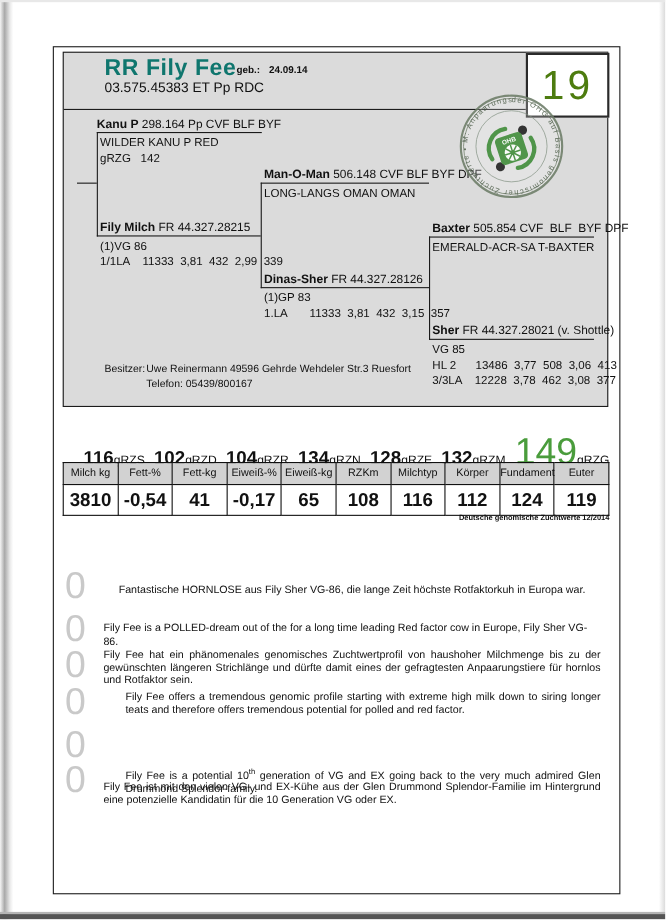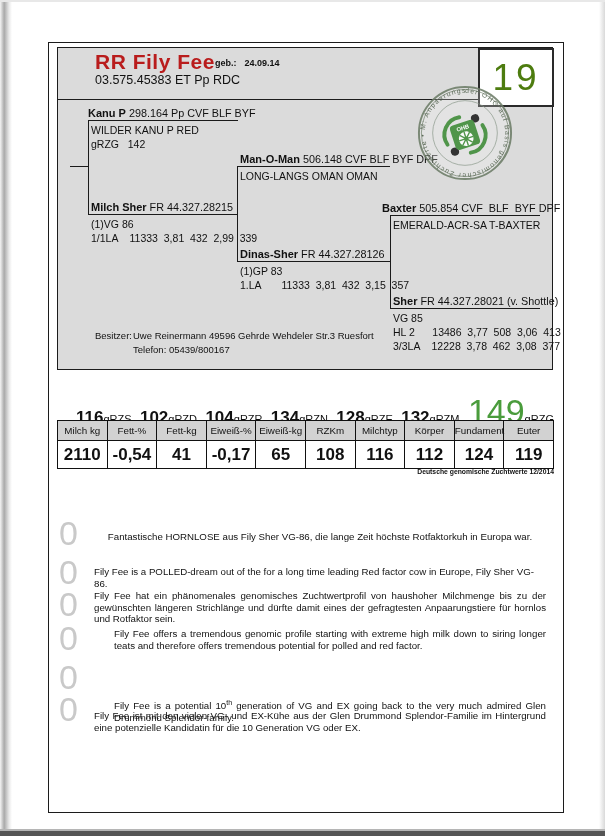--- a/index.html
+++ b/index.html
@@ -14,21 +14,21 @@
     background:linear-gradient(to left,#d9d9d9,#fff);z-index:10;}
   .edge-top{position:absolute;left:0;top:0;width:100%;height:2px;background:#e8e8e8;z-index:10;}
 
   .box-outer{position:absolute;left:48px;top:42px;width:514px;height:769px;
     border:1.8px solid #1c1c1c;background:#fff;}
   .box-gray{position:absolute;left:57px;top:47px;width:494px;height:321px;
     border:1.5px solid #1c1c1c;background:#dbdbdb;z-index:1;}
   .sep{position:absolute;left:58px;top:99px;width:492px;border-top:1.6px solid #1c1c1c;z-index:1;}
 
   .title{position:absolute;left:95px;top:50px;font-size:21px;font-weight:bold;
-    color:#b91c1c;letter-spacing:.5px;z-index:2;}
+    color:#0f766e;letter-spacing:.5px;z-index:2;}
   .geb{position:absolute;left:215px;top:58px;font-size:9px;font-weight:bold;z-index:2;text-align:right;}
   .geb .v{margin-left:8px;}
   .animal-id{position:absolute;left:95px;top:73px;font-size:12.5px;z-index:2;}
 
   .numbox{position:absolute;left:478px;top:48px;width:72px;height:55px;background:#fff;
     border:2.4px solid #2a2a2a;z-index:3;display:flex;align-items:center;justify-content:center;}
   .numbox span{font-size:37px;color:#4d7c0f;letter-spacing:3px;text-align:right;}
 
   .stamp{position:absolute;left:416px;top:84px;width:98px;height:98px;z-index:4;opacity:.88;}
 
@@ -117,35 +117,35 @@
   <div class="ped-v" style="left:88px;top:120px;height:95px;"></div>
   <div class="ped-u" style="left:70px;top:166px;width:18px;"></div>
   <div class="ped-v" style="left:237px;top:166px;height:96px;"></div>
   <div class="ped-v" style="left:390px;top:215px;height:94px;"></div>
 
   <div class="ped-name" style="left:88px;top:107px;"><b>Kanu P</b><span> 298.164 Pp CVF BLF BYF</span></div>
   <div class="ped-u" style="left:88px;top:120px;width:150px;"></div>
   <div class="ped-line" style="left:91px;top:124px;">WILDER KANU P RED</div>
   <div class="ped-line" style="left:91px;top:138px;">gRZG   142</div>
 
-  <div class="ped-name" style="left:91px;top:201px;"><b>Milch Sher</b><span> FR 44.327.28215</span></div>
+  <div class="ped-name" style="left:91px;top:201px;"><b>Fily Milch</b><span> FR 44.327.28215</span></div>
   <div class="ped-u" style="left:88px;top:214px;width:149px;"></div>
   <div class="ped-line" style="left:91px;top:218px;">(1)VG 86</div>
   <div class="ped-line" style="left:91px;top:232px;">1/1LA    11333  3,81  432  2,99  339</div>
 
   <div class="ped-name" style="left:240px;top:153px;"><b>Man-O-Man</b><span> 506.148 CVF BLF BYF DPF</span></div>
   <div class="ped-u" style="left:237px;top:166px;width:153px;"></div>
   <div class="ped-line" style="left:240px;top:170px;">LONG-LANGS OMAN OMAN</div>
 
   <div class="ped-name" style="left:240px;top:248px;"><b>Dinas-Sher</b><span> FR 44.327.28126</span></div>
   <div class="ped-u" style="left:237px;top:261px;width:153px;"></div>
   <div class="ped-line" style="left:240px;top:265px;">(1)GP 83</div>
   <div class="ped-line" style="left:240px;top:279px;">1.LA       11333  3,81  432  3,15  357</div>
 
-  <div class="ped-name" style="left:382px;top:202px;"><b>Baxter</b><span> 505.854 CVF  BLF  BYF DPF</span></div>
+  <div class="ped-name" style="left:393px;top:202px;"><b>Baxter</b><span> 505.854 CVF  BLF  BYF DPF</span></div>
   <div class="ped-u" style="left:390px;top:215px;width:150px;"></div>
   <div class="ped-line" style="left:393px;top:219px;">EMERALD-ACR-SA T-BAXTER</div>
 
   <div class="ped-name" style="left:393px;top:295px;"><b>Sher</b><span> FR 44.327.28021 (v. Shottle)</span></div>
   <div class="ped-u" style="left:390px;top:308px;width:150px;"></div>
   <div class="ped-line" style="left:393px;top:312px;">VG 85</div>
   <div class="ped-line" style="left:393px;top:326px;">HL 2      13486  3,77  508  3,06  413</div>
   <div class="ped-line" style="left:393px;top:340px;">3/3LA    12228  3,78  462  3,08  377</div>
 
   <div class="owner-label">Besitzer:</div>
@@ -170,21 +170,21 @@
       <th>Fett-kg</th>
       <th>Eiweiß-%</th>
       <th>Eiweiß-kg</th>
       <th>RZKm</th>
       <th>Milchtyp</th>
       <th>Körper</th>
       <th>Fundament</th>
       <th>Euter</th>
     </tr>
     <tr>
-      <td>2110</td>
+      <td>3810</td>
       <td>-0,54</td>
       <td>41</td>
       <td>-0,17</td>
       <td>65</td>
       <td>108</td>
       <td>116</td>
       <td>112</td>
       <td>124</td>
       <td>119</td>
     </tr>

